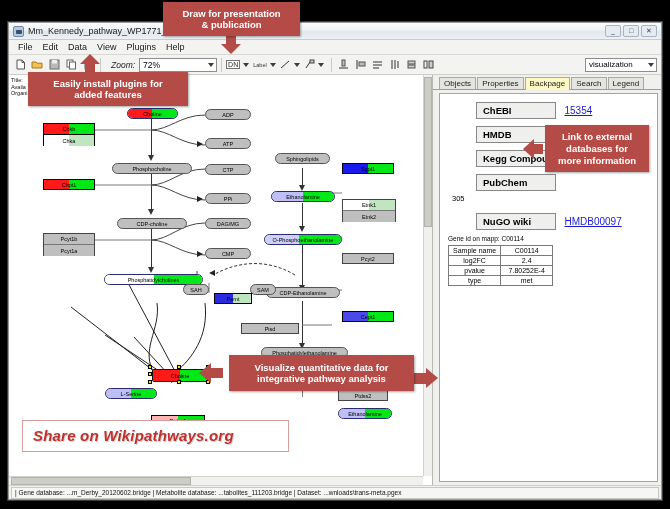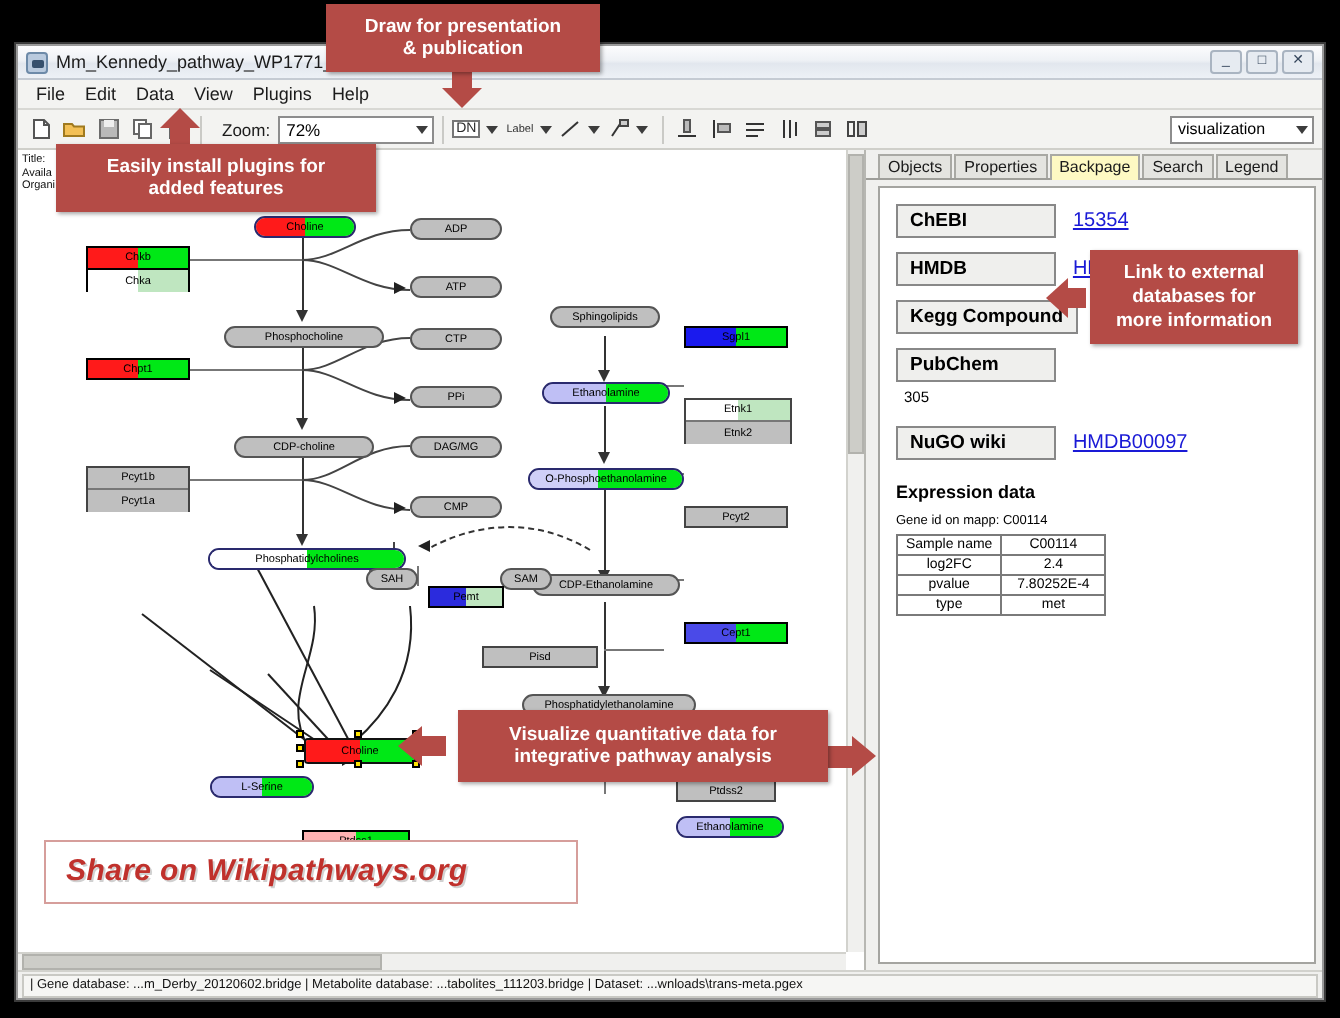--- a/index.html
+++ b/index.html
@@ -47,21 +47,21 @@
   }
   .menubar span { font-size:9px; color:#1b1b1b; padding:0 5px; cursor:default; }
   
   .toolbar {
     height:20px; flex:0 0 20px; display:flex; align-items:center;
     background:#f3f3f1; border-bottom:1px solid #cfcfca; padding-left:3px; gap:1px;
   }
   .tbtn { width:16px; height:16px; display:flex; align-items:center; justify-content:center;
           font-size:10px; color:#46464a; }
   .tsep { width:1px; height:14px; background:#cacac6; margin:0 3px; }
-  .zlabel { font-size:8.5px; color:#1b1b1b; margin:0 3px 0 6px; }
+  .zlabel { font-size:8.5px; color:#1b1b1b; margin:0 3px 0 6px;font-style:italic; }
   .zoomsel {
     width:78px; height:14px; background:#fff; border:1px solid #8d8d8d;
     font-size:8.5px; display:flex; align-items:center; padding-left:3px; position:relative;
   }
   .zoomsel .arw{ position:absolute; right:2px; top:4px; border-left:3px solid transparent;
                  border-right:3px solid transparent; border-top:4px solid #3c3c3c;}
   .dd { display:flex; align-items:center; }
   .ddarw{ border-left:3px solid transparent; border-right:3px solid transparent;
           border-top:4px solid #3c3c3c; margin:0 3px;}
   .micon{ font-size:7px; color:#2b2b2b; border:1px solid #767676; padding:0 1px; background:#fff;}
@@ -85,21 +85,21 @@
   
   .rightpane{ flex:1; display:flex; flex-direction:column; background:#f0f0ee; min-width:0; position:relative;}
   .tabs{ display:flex; align-items:flex-end; height:15px; padding-left:6px; gap:1px;
          border-bottom:1px solid #9e9e99; background:#f0f0ee; }
   .tab{ font-size:8px; padding:1px 4px 1px; background:#e4e4e0; border:1px solid #a9a9a4;
         border-bottom:none; color:#1b1b1b; }
   .tab.active{ background:#fef9c3; padding-bottom:2px; position:relative; top:1px;}
   .backpage{ flex:1; background:#fff; margin:3px 3px 3px 6px; border:1px solid #a4a4a0;
              overflow:hidden; position:relative; padding:6px 8px; }
   .bp-head{ display:inline-block; border:1px solid #888; background:#efefed;
-            font-size:9.5px; font-weight:bold; padding:2px 6px; min-width:80px; color:#000;}
+            font-size:9.5px; font-weight:bold; padding:2px 6px; min-width:80px; color:#000;margin-left:28px;}
   .bp-val{ font-size:7.5px; margin:3px 0 8px 4px; color:#000;}
   .bp-link{ font-size:10px; margin:3px 0 8px 4px; color:#1a1ad6; text-decoration:underline; display:inline-block;}
   .expr{ font-size:9px; font-weight:bold; margin:6px 0 6px 0;}
   .geneid{ font-size:6.5px; margin-bottom:3px;}
   table.exprtab{ border-collapse:collapse; font-size:7px; }
   table.exprtab td{ border:1px solid #7a7a7a; padding:1px 4px; text-align:center; min-width:52px; }
   
   .status{ height:14px; flex:0 0 14px; background:#f0f0ee; border-top:1px solid #d2d2cd;
            display:flex; align-items:center; }
   .status .inner{ flex:1; margin:1px 2px; border:1px solid #c9c9c4; background:#f6f6f4;
@@ -524,21 +524,20 @@
         </div>
         <div>
           <div class="bp-head">PubChem</div>
           <div class="bp-val">305</div>
         </div>
         <div>
           <div class="bp-head">NuGO wiki</div>
           <div class="bp-link">HMDB00097</div>
         </div>
 
-        <div class="expr">Expression data</div>
         <div class="geneid">Gene id on mapp: C00114</div>
         <table class="exprtab">
           <tbody>
               <tr>
             <td>Sample name</td>
             <td>C00114</td>
           </tr>
           <tr>
             <td>log2FC</td>
             <td>2.4</td>

